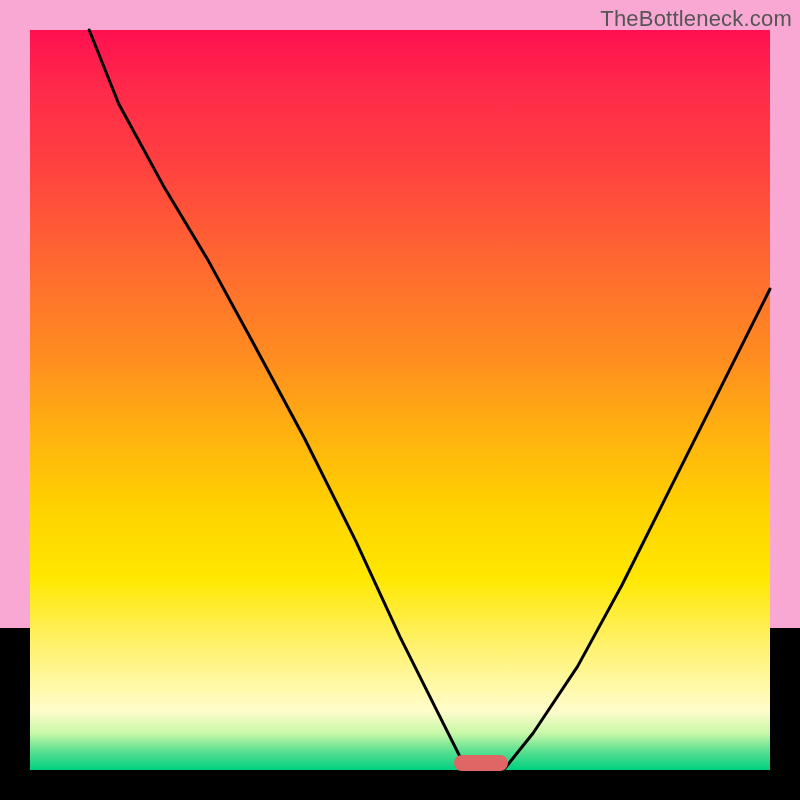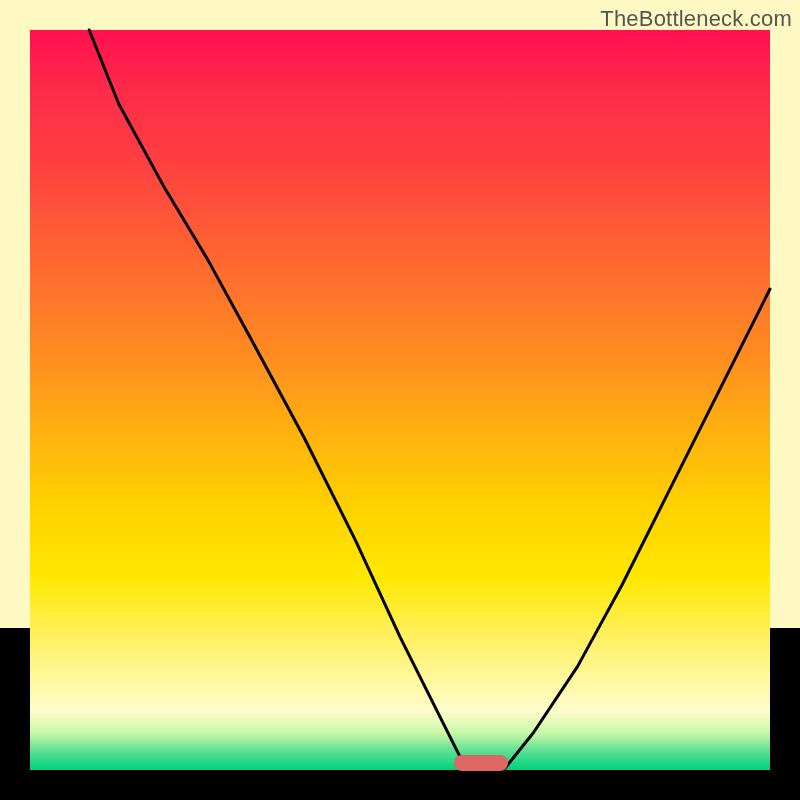--- a/index.html
+++ b/index.html
@@ -10,21 +10,21 @@
     background: #000;
     overflow: hidden;
     font-family: Arial, Helvetica, sans-serif;
   }
   .frame {
     position: absolute;
     left: 0;
     top: 0;
     width: 800px;
     height: 628px;
-    background: #fef9c3;
+    background: #f9a8d4;
   }
   .plot-area {
     position: absolute;
     left: 30px;
     top: 30px;
     width: 740px;
     height: 740px;
     
     background: linear-gradient(
       to bottom,

